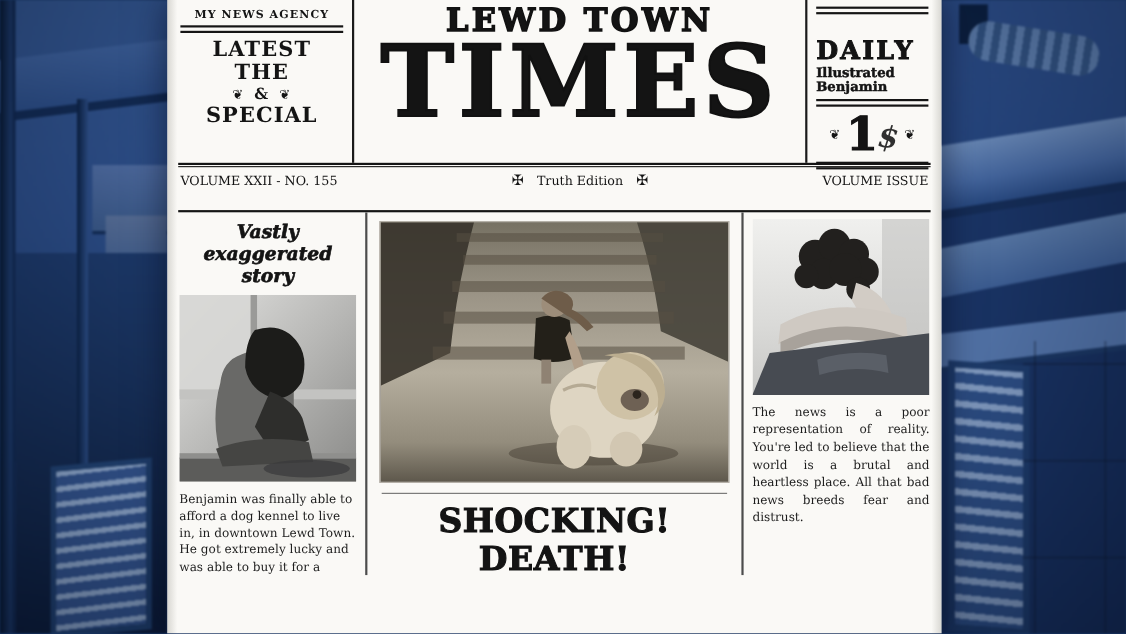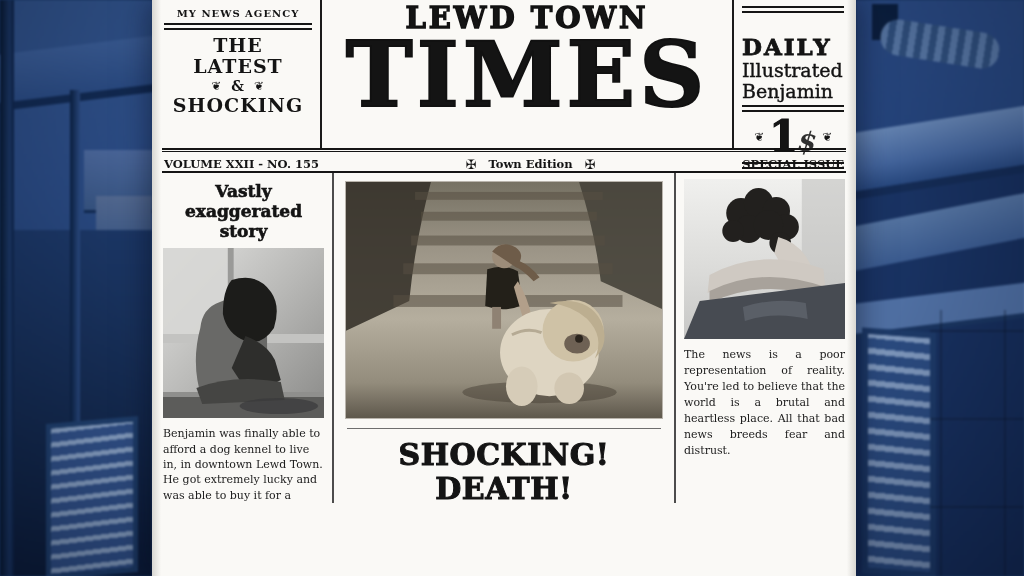--- a/index.html
+++ b/index.html
@@ -65,44 +65,44 @@
   .amp-row { display:flex; justify-content:center; gap:9px; align-items:center; margin:1px 0; }
   .amp { font-size:14px; font-weight:bold; }
   .orn { font-family:"DejaVu Sans", sans-serif; font-size:12px; line-height:1; }
 
   .title-wrap { flex:1; text-align:center; padding-top:4px; }
   .title-top { font-size:29px; font-weight:bold; letter-spacing:3px; line-height:1.0; -webkit-text-stroke:1.4px #111; }
   .title-main { font-size:90px; font-weight:bold; letter-spacing:4px; line-height:.93; -webkit-text-stroke:2px #111; }
 
   .daily-box { width:114px; border-left:2px solid #1a1a1a; padding:6px 2px 0 8px; }
   .daily-word { font-size:23px; font-weight:bold; letter-spacing:2px; margin-top:20px; -webkit-text-stroke:.8px #111; }
-  .daily-sub { font-size:19px; font-weight:normal; line-height:1.08; -webkit-text-stroke:.4px #111; }
+  .daily-sub { font-size:12px; font-weight:bold; line-height:1.08; -webkit-text-stroke:.4px #111; }
   .daily-box .mid { margin-top:4px; }
   .price-row { display:flex; align-items:center; justify-content:center; gap:5px; height:50px; }
   .price-num { font-size:42px; font-weight:bold; line-height:1; -webkit-text-stroke:1px #111; }
   .price-cur { font-size:27px; font-weight:bold; font-style:italic; margin-left:-5px;
     transform:translateY(4px) rotate(6deg); opacity:.88; }
 
   .mast-rule { border-top:2px solid #151515; border-bottom:1px solid #151515; height:4px; }
 
   .volume-bar { display:flex; justify-content:space-between; align-items:center;
-    border-bottom:2px solid #151515; padding:3px 2px 0; font-size:11.5px; font-weight:bold; margin-top:2px; }
+    border-bottom:2px solid #151515; padding:3px 2px 20px; font-size:11.5px; font-weight:normal; margin-top:2px; }
   .vol-center { display:flex; align-items:center; gap:12px; }
   .vol-center .orn { font-size:13px; }
 
   .headline { text-align:center; font-size:50px; font-weight:bold; letter-spacing:2px;
     padding:7px 0 9px; border-bottom:2.5px solid #151515; -webkit-text-stroke:1.5px #111; line-height:1.05; }
 
   .columns { display:grid; grid-template-columns:170px 1fr 170px; height:330px; overflow:hidden; }
   .col { padding:6px 8px; overflow:hidden; }
   .col-left { padding-left:1px; }
   .col-right { padding-right:1px; }
   .col-center { border-left:2px solid #4c4c4c; border-right:2px solid #4c4c4c; padding:8px 11px 0; }
   .col h2 { font-size:17px; line-height:1.18; text-align:center; font-weight:bold;
-    margin:2px 0 7px; -webkit-text-stroke:.6px #111; }
+    margin:2px 0 7px;font-style:italic; -webkit-text-stroke:.6px #111; }
   .photo { width:100%; overflow:hidden; position:relative; }
   .photo svg { display:block; width:100%; height:100%; }
   .photo-left { height:170px; margin-bottom:8px; }
   .photo-center { height:238px; border:1px solid #b9b4ac; background:#8a867c; }
   .center-rule { border-top:1.5px solid #6e6e6e; margin:9px 2px; }
   .shout { text-align:center; font-size:30px; font-weight:bold; line-height:1.13;
     letter-spacing:.5px; -webkit-text-stroke:1px #111; }
   .photo-right { height:160px; margin-bottom:8px; }
   .col p { font-size:11px; line-height:1.4; margin:0; color:#1c1c1c; }
   .col-right p { text-align:justify; line-height:1.46; }
@@ -133,28 +133,28 @@
     <div class="bg-vignette"></div>
   </div>
 
   <div class="newspaper">
 
     <header class="mast">
       <div class="agency-box">
         <div class="agency-name">MY NEWS AGENCY</div>
         <div class="dbl-rule"></div>
         <div class="agency-lines">
+          <div>LATEST</div>
           <div>THE</div>
-          <div>LATEST</div>
           <div class="amp-row">
             <span class="orn">❦</span>
             <span class="amp">&amp;</span>
             <span class="orn">❦</span>
           </div>
-          <div>SHOCKING</div>
+          <div>SPECIAL</div>
         </div>
       </div>
 
       <div class="title-wrap">
         <div class="title-top">LEWD TOWN</div>
         <div class="title-main">TIMES</div>
       </div>
 
       <div class="daily-box">
         <div class="dbl-rule"></div>
@@ -171,24 +171,24 @@
         <div class="dbl-rule"></div>
       </div>
     </header>
 
     <div class="mast-rule"></div>
 
     <div class="volume-bar">
       <span>VOLUME XXII - NO. 155</span>
       <span class="vol-center">
         <span class="orn">✠</span>
-        <span>Town Edition</span>
+        <span>Truth Edition</span>
         <span class="orn">✠</span>
       </span>
-      <span>SPECIAL ISSUE</span>
+      <span>VOLUME ISSUE</span>
     </div>
 
 
     <div class="columns">
 
       <section class="col col-left">
         <h2>Vastly exaggerated story</h2>
         <div class="photo photo-left">
           <svg viewBox="0 0 164 170" preserveAspectRatio="none">
             <defs>

